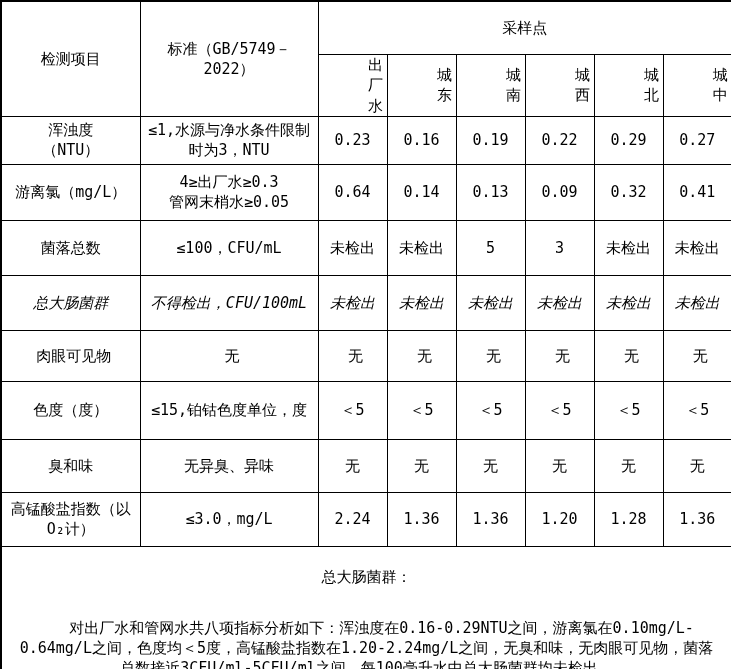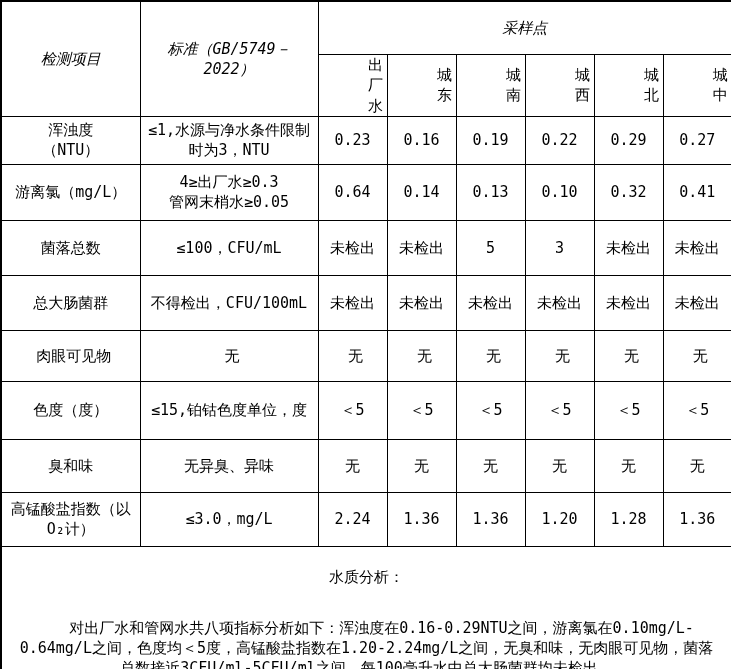--- a/index.html
+++ b/index.html
@@ -22,26 +22,26 @@
   }
   table.wq td {
     border: 1px solid #000000;
     text-align: center;
     vertical-align: middle;
     white-space: pre-line;
     padding: 0 2px;
     overflow: hidden;
     line-height: 1.35;
   }
-  tr.h1  td { height: 52px; font-style: italic; }
+  tr.h1  td { height: 52px; }
   tr.h2  td { height: 54px; padding-left: 48px; }
   tr.r0  td { height: 47px; }
   tr.r1  td { height: 55px; }
   tr.r2  td { height: 54px; margin-left: 18px; }
-  tr.r3  td { height: 54px; }
+  tr.r3  td { height: 54px; font-style: italic; }
   tr.r4  td { height: 50px; padding-left: 8px; }
   tr.r5  td { height: 57px; margin-top: 46px; }
   tr.r6  td { height: 52px; }
   tr.r7  td { height: 53px; }
   tr.analysis-row   td { height: 95px; }
 
   td.left {
     text-align: left;
     padding: 0 1px;
   }
@@ -102,21 +102,21 @@
     <td>0.27</td>
   </tr>
 
   <tr class="r1">
     <td>游离氯（mg/L）</td>
     <td>4≥出厂水≥0.3
 管网末梢水≥0.05</td>
     <td>0.64</td>
     <td>0.14</td>
     <td>0.13</td>
-    <td>0.10</td>
+    <td>0.09</td>
     <td>0.32</td>
     <td>0.41</td>
   </tr>
 
   <tr class="r2">
     <td>菌落总数</td>
     <td>≤100，CFU/mL</td>
     <td>未检出</td>
     <td>未检出</td>
     <td>5</td>
@@ -175,19 +175,19 @@
     <td>2.24</td>
     <td>1.36</td>
     <td>1.36</td>
     <td>1.20</td>
     <td>1.28</td>
     <td>1.36</td>
   </tr>
 
   <tr class="analysis-row">
     <td colspan="8" class="analysis">
-      <div class="analysis-title">水质分析：</div>
+      <div class="analysis-title">总大肠菌群：</div>
       <p class="analysis-body">对出厂水和管网水共八项指标分析如下：浑浊度在0.16-0.29NTU之间，游离氯在0.10mg/L-0.64mg/L之间，色度均＜5度，高锰酸盐指数在1.20-2.24mg/L之间，无臭和味，无肉眼可见物，菌落总数接近3CFU/ml-5CFU/ml之间，每100毫升水中总大肠菌群均未检出。</p>
     </td>
   </tr>
 
 </tbody>
   </table>
 
 </body></html>

